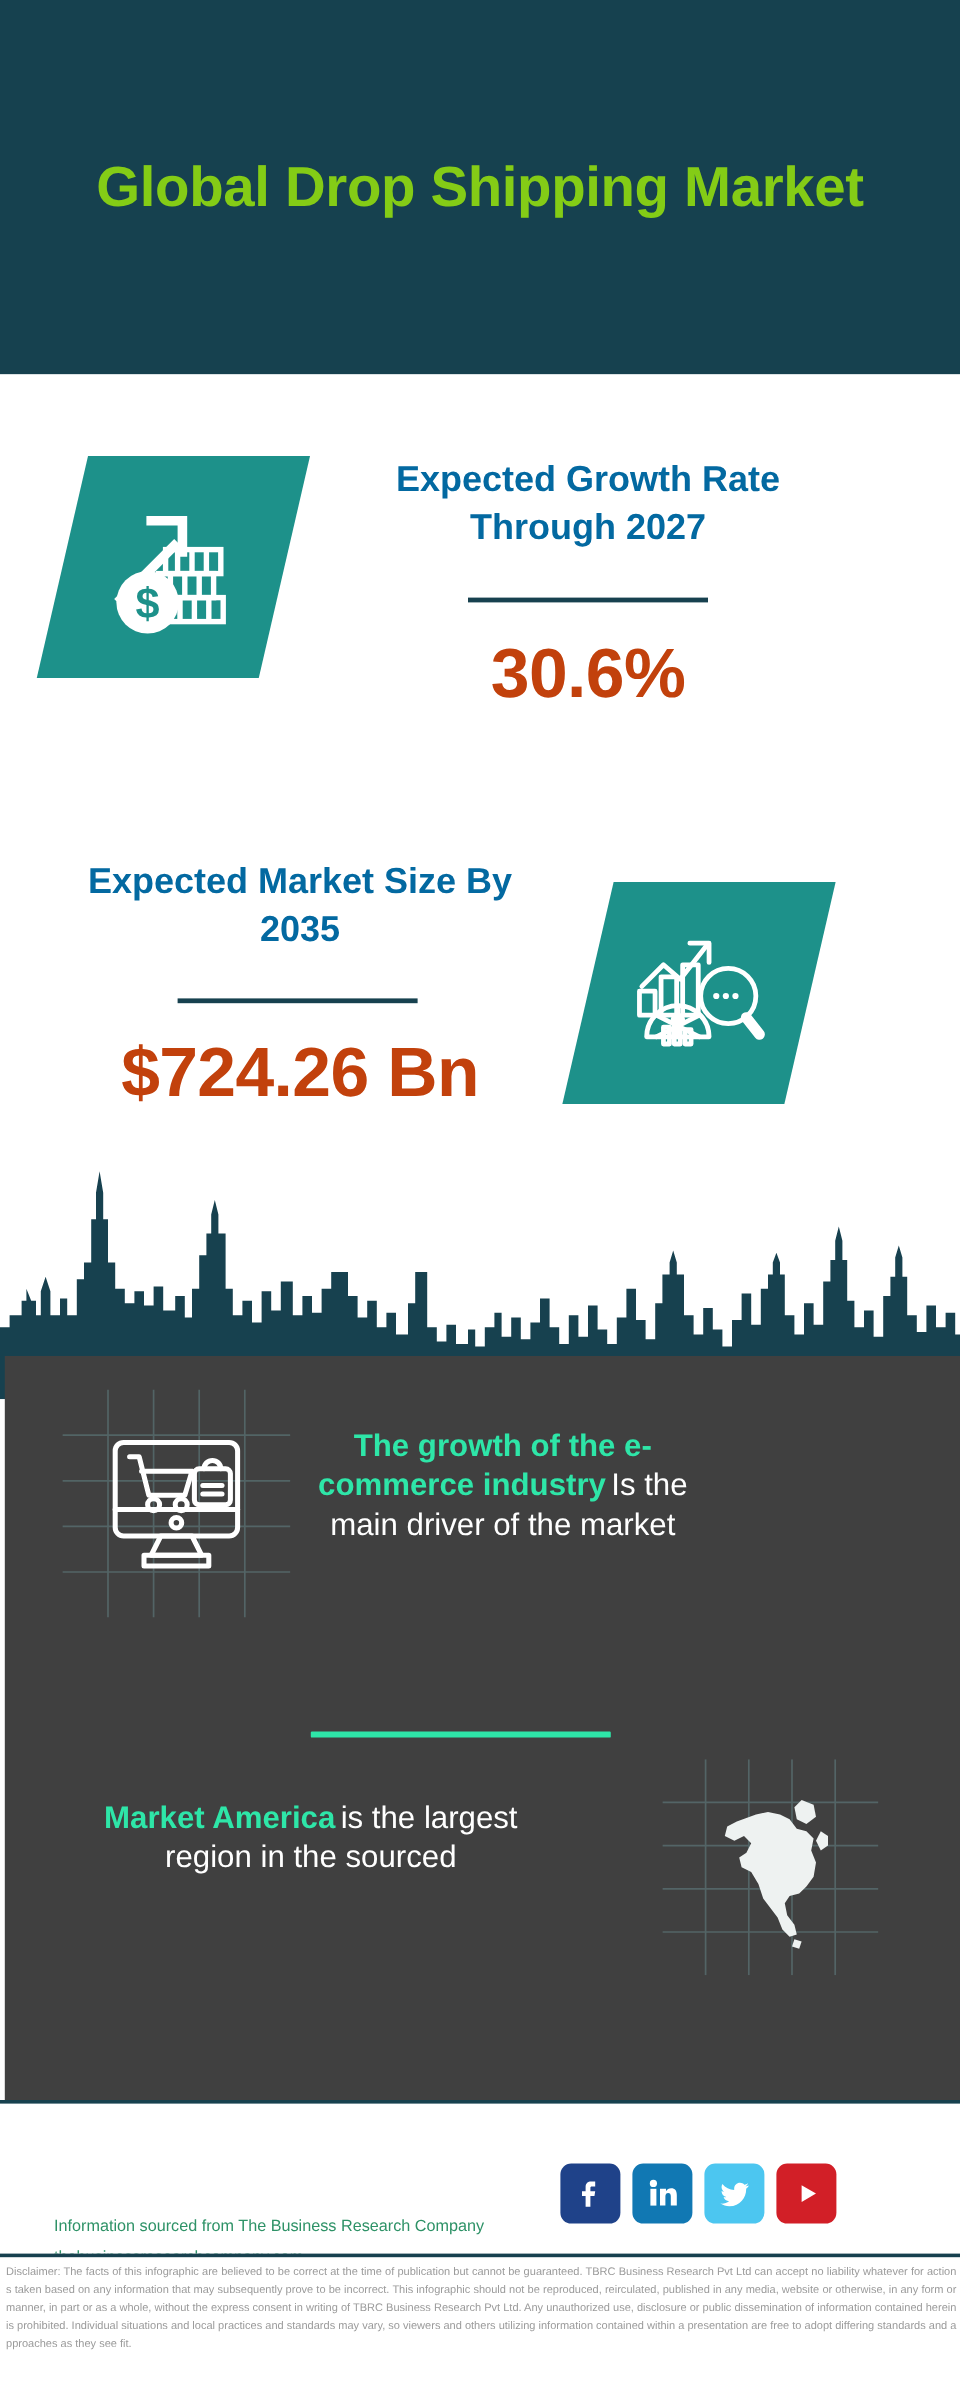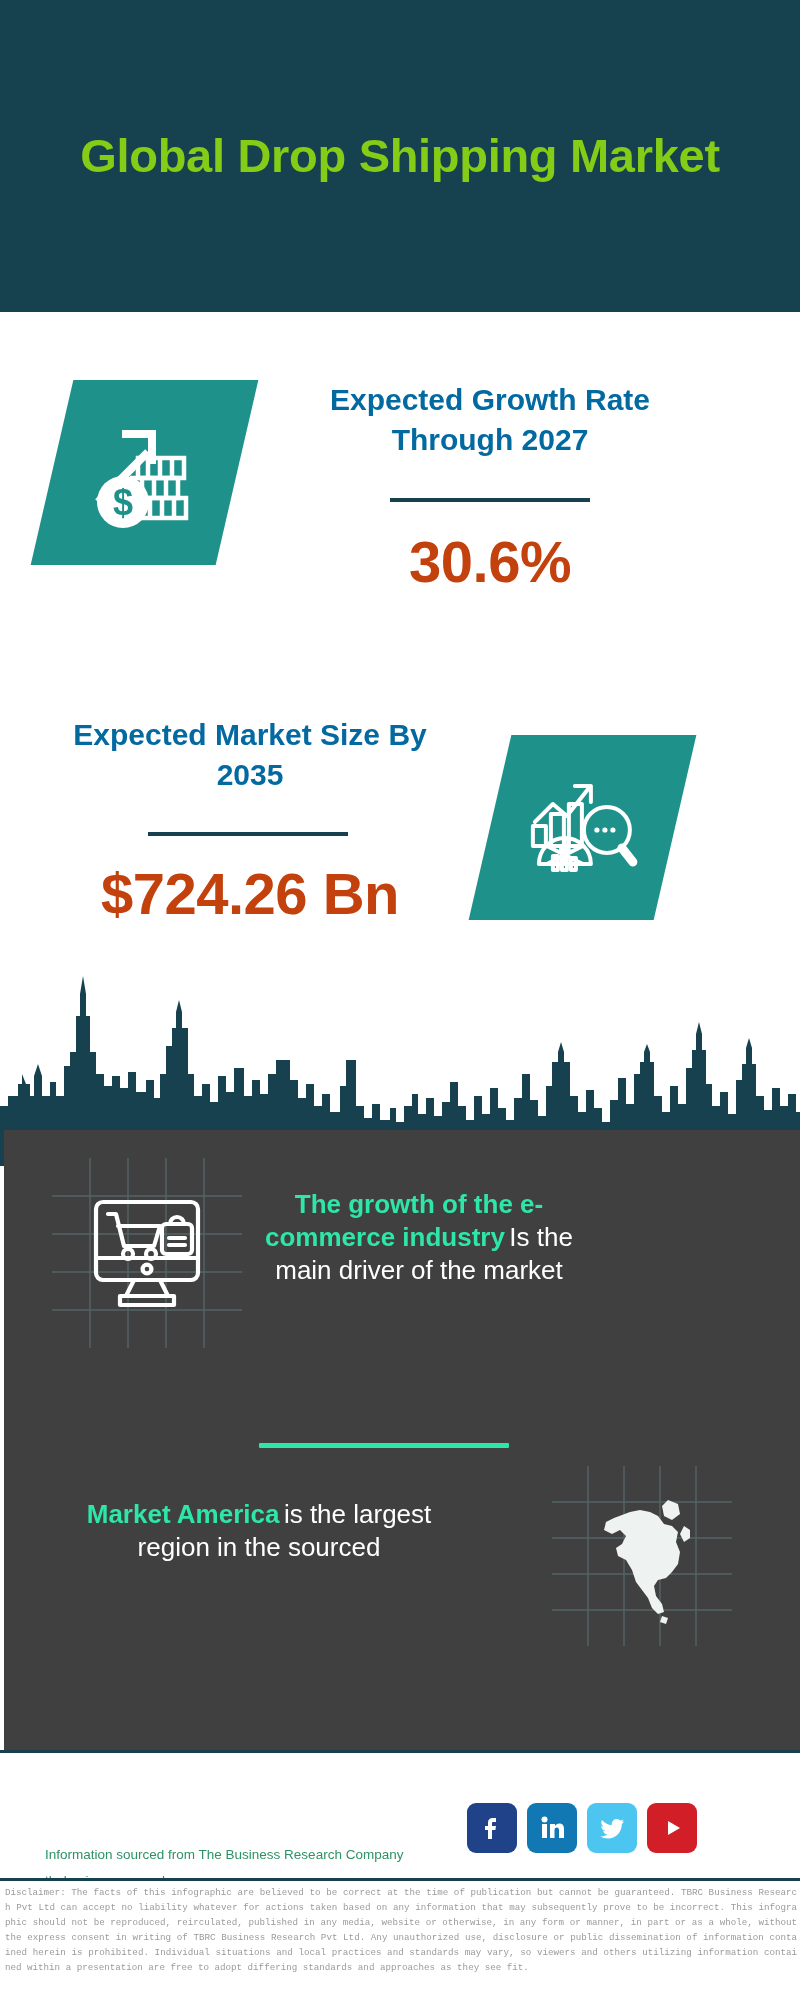--- a/index.html
+++ b/index.html
@@ -75,21 +75,20 @@
 
   
   .disc-wrap {
     position:absolute; left:0; top:1878px; width:800px; height:122px;
     background:#ffffff; border-top:3px solid #17414f;
   }
   .disc {
     position:absolute; left:5px; top:1886px; width:792px;
     color:#9b9b9b; font-size:9.2px; line-height:1.62; text-align:justify;
     word-break:break-all;
-    font-family:Liberation Mono, monospace;
   }
 </style>
 </head>
 <body>
 
 <div class="header">
   <div class="header-title">Global Drop Shipping Market</div>
 </div>
 
 <div class="mid"></div>

